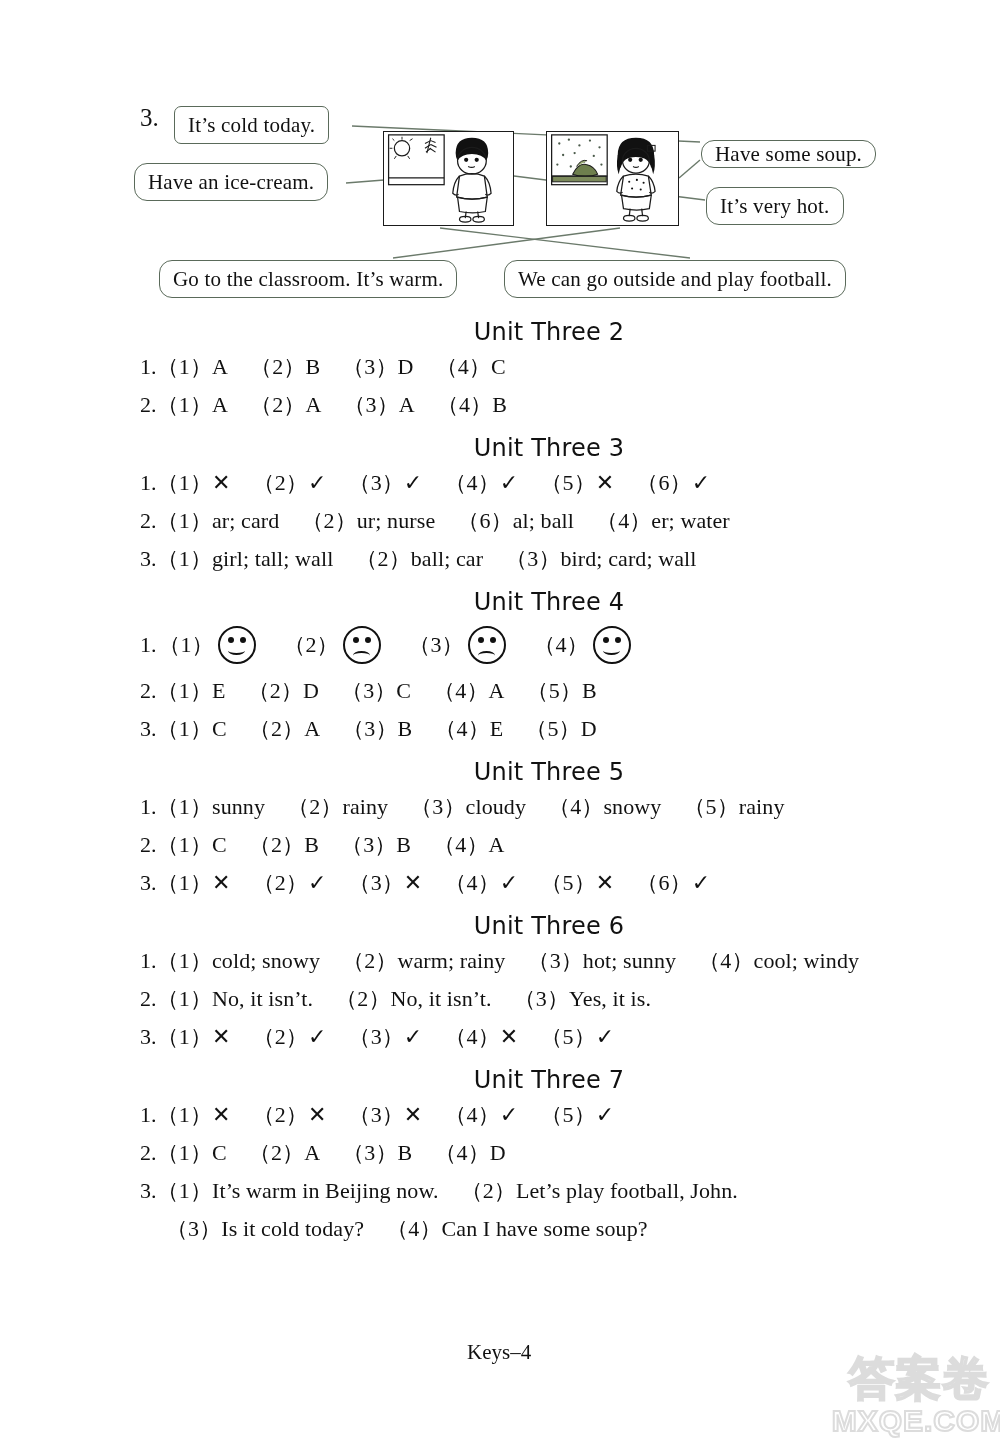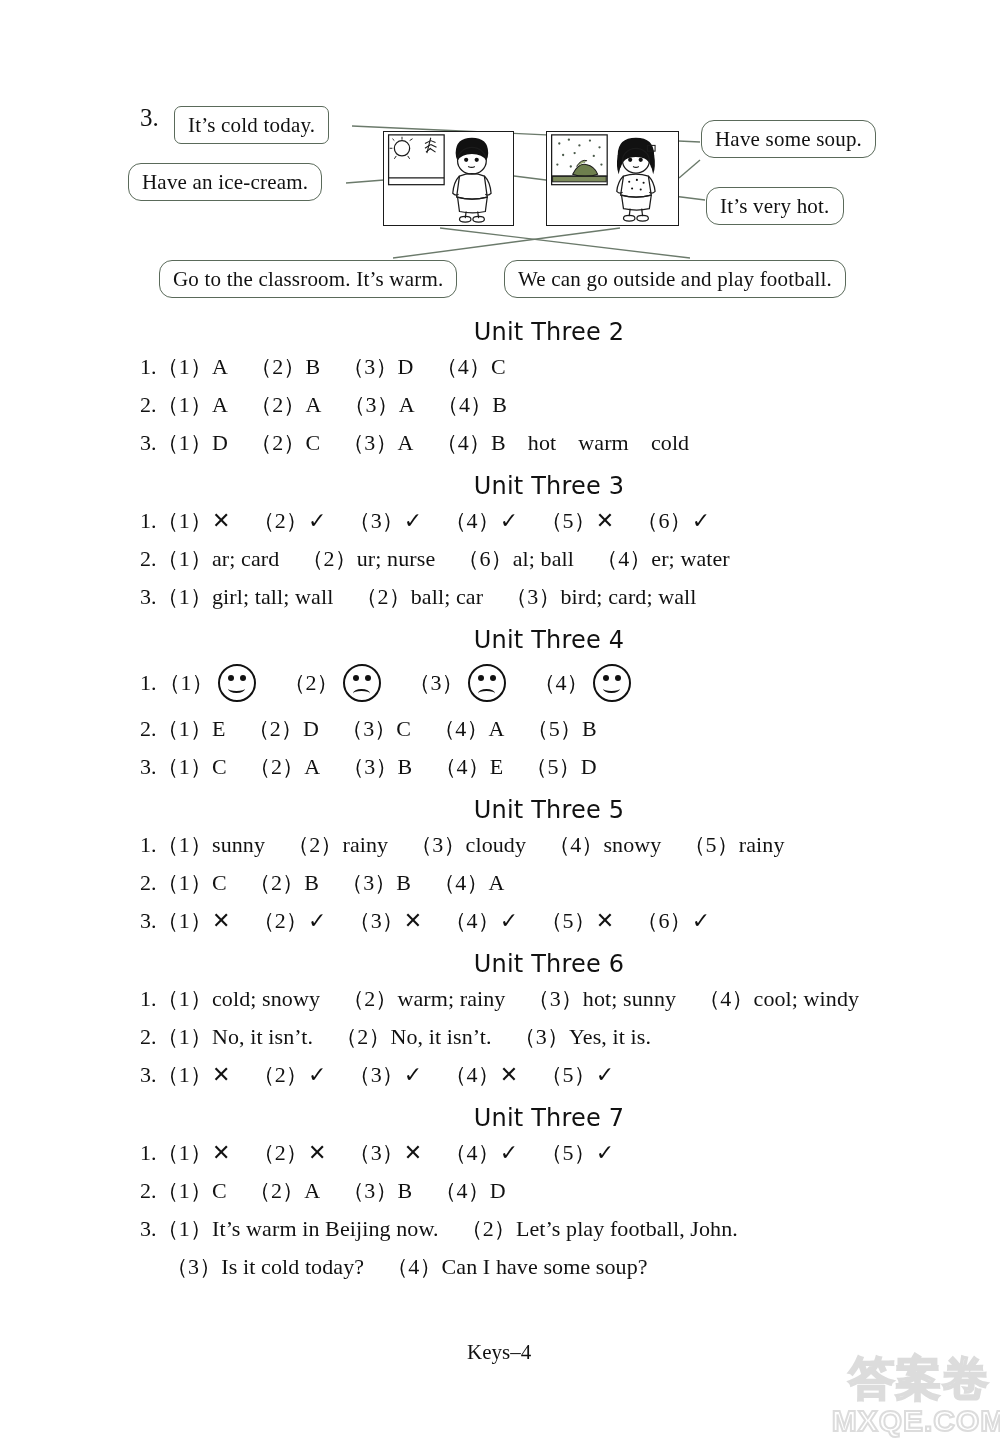--- a/index.html
+++ b/index.html
@@ -38,22 +38,22 @@
     font-family: "Liberation Serif", "DejaVu Serif", serif;
     display: flex;
     align-items: center;
     justify-content: center;
     padding: 0 13px;
     box-sizing: border-box;
     white-space: nowrap;
     letter-spacing: 0.2px;
   }
   #bubble-cold   { left: 174px; top: 106px; height: 38px; border-radius: 7px; }
-  #bubble-ice    { left: 128px; top: 163px; height: 38px; }
-  #bubble-soup   { left: 701px; top: 120px; height: 38px; font-family: Liberation Serif, serif; }
+  #bubble-ice    { left: 134px; top: 163px; height: 38px; }
+  #bubble-soup   { left: 701px; top: 140px; height: 28px; font-family: Liberation Serif, serif; }
   #bubble-hot    { left: 706px; top: 187px; height: 38px; }
   #bubble-class  { left: 159px; top: 260px; height: 38px; }
   #bubble-foot   { left: 504px; top: 260px; height: 38px; }
 
   .panel {
     position: absolute;
     border: 1.8px solid #1b1b1b;
     background: #fff;
     box-sizing: border-box;
   }
@@ -306,21 +306,20 @@
     </svg>
   </div>
 </div>
 
 <div id="answers">
 
   <div class="unit-block">
     <div class="unit-head">Unit Three 2</div>
     <div class="ans-line">1.（1）A （2）B （3）D （4）C</div>
     <div class="ans-line">2.（1）A （2）A （3）A （4）B</div>
-    <div class="ans-line">3.（1）D （2）C （3）A （4）B hot warm cold</div>
   </div>
 
   <div class="unit-block">
     <div class="unit-head">Unit Three 3</div>
     <div class="ans-line">1.（1）✕ （2）✓ （3）✓ （4）✓ （5）✕ （6）✓</div>
     <div class="ans-line">2.（1）ar; card （2）ur; nurse （6）al; ball （4）er; water</div>
     <div class="ans-line">3.（1）girl; tall; wall （2）ball; car （3）bird; card; wall</div>
   </div>
 
   <div class="unit-block">

